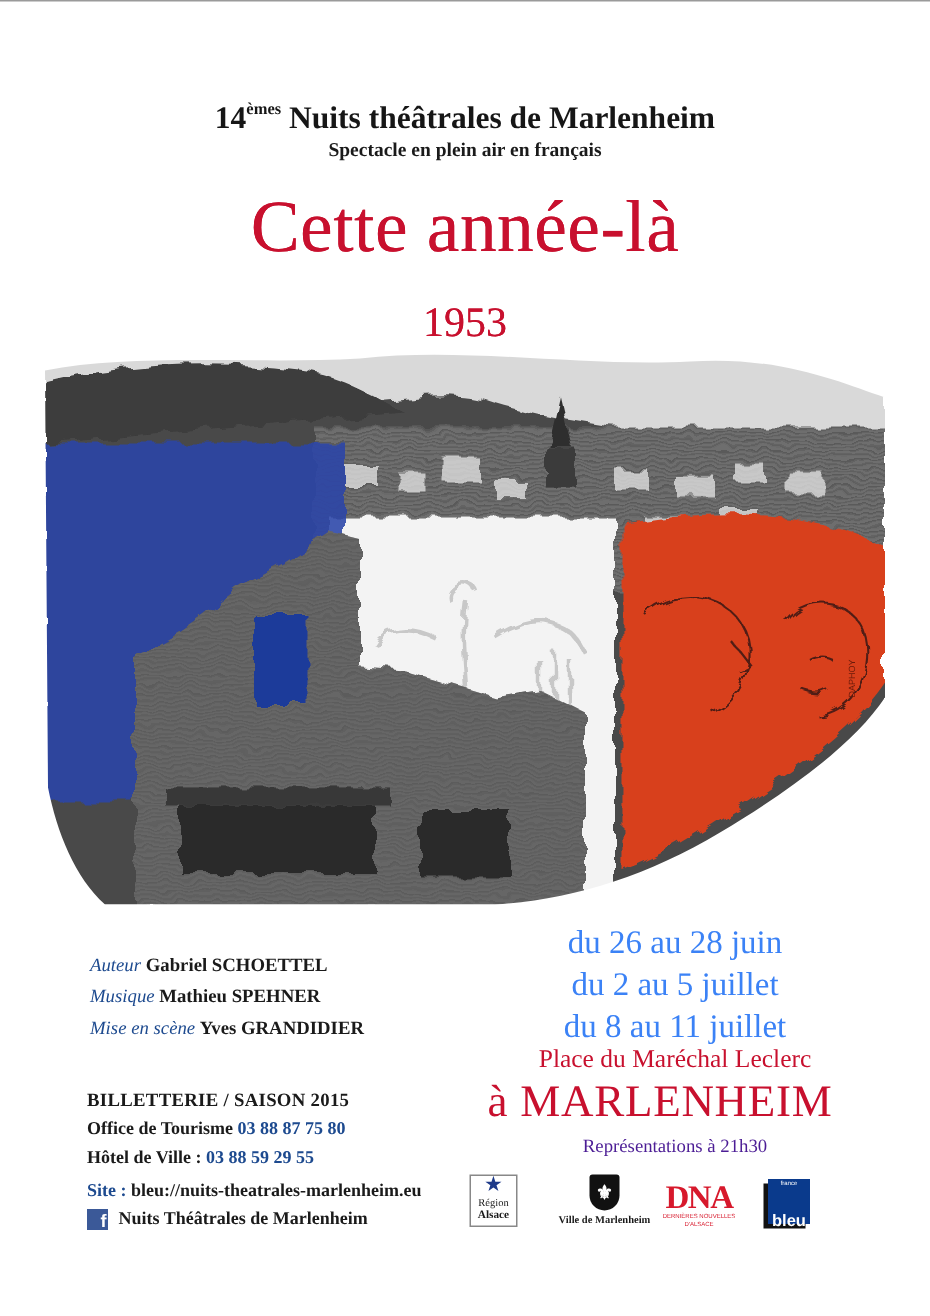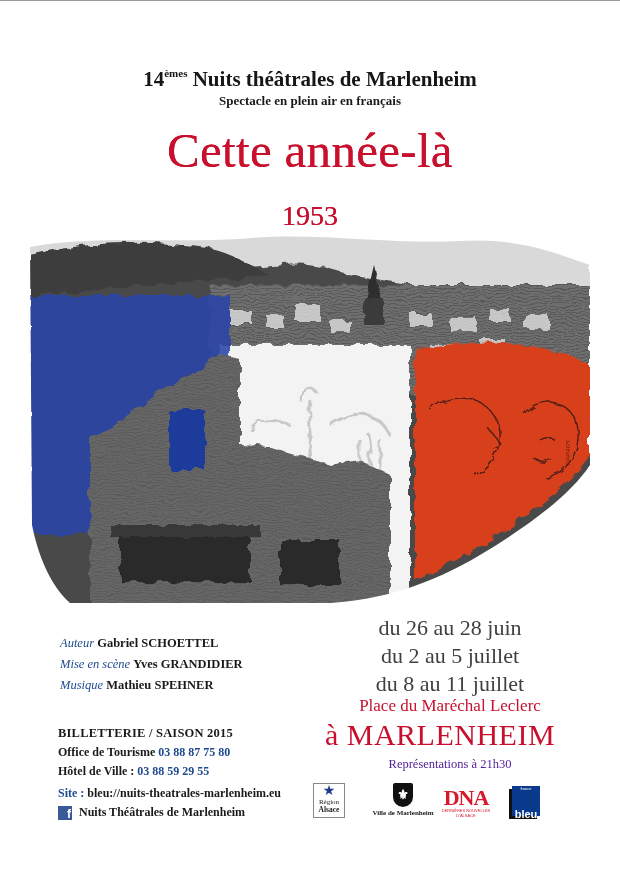--- a/index.html
+++ b/index.html
@@ -17,21 +17,21 @@
     
     .art { position: absolute; left: 30px; top: 225px; width: 560px; height: 380px; }
     .art svg { width: 100%; height: 100%; display: block; }
 
     
     .credits { position: absolute; left: 60px; top: 633px; font-size: 12.5px; line-height: 21px; }
     .credits .role { color: #1d4a8f; font-style: italic; }
     .credits .name { font-weight: bold; color: #1a1a1a; }
 
     
-    .dates { position: absolute; left: 300px; top: 614px; width: 300px; text-align: center; font-size: 22px; line-height: 28px; color: #404040; }
+    .dates { position: absolute; left: 300px; top: 614px; width: 300px; text-align: center; font-size: 22px; line-height: 28px; color: #3b82f6; }
     .place { position: absolute; left: 300px; top: 696px; width: 300px; text-align: center; font-size: 17px; line-height: 20px; color: #c8102e; }
     .city { position: absolute; left: 280px; top: 717px; width: 320px; text-align: center; font-size: 30px; line-height: 36px; color: #c8102e; letter-spacing: 0.5px; }
     .city .a { font-size: 30px; margin-right: 8px; }
     .shows { position: absolute; left: 300px; top: 756px; width: 300px; text-align: center; font-size: 12.5px; line-height: 16px; color: #4c1d95; }
 
     
     .tickets { position: absolute; left: 58px; top: 724px; font-size: 12px; line-height: 19px; font-weight: bold; color: #1a1a1a; }
     .tickets .head { font-size: 12.5px; letter-spacing: 0.2px; }
     .tickets .phone { color: #1d4a8f; }
     .web { position: absolute; left: 58px; top: 784px; font-size: 12px; line-height: 19px; font-weight: bold; }
@@ -136,22 +136,22 @@
       <rect x="250" y="315" width="60" height="45" fill="#2a2a2a"></rect>
 
       <path d="M0,30 C50,18 110,14 170,22 C200,26 220,40 240,50 L0,70 Z" fill="#3c3c3c"></path>
     </g>
     <text x="540" y="240" font-size="6" fill="#6a1a0a" transform="rotate(-90 540 240)" font-family="Liberation Sans, sans-serif">DAPHOY</text>
   </svg>
 </div>
 
 <div class="credits">
   <div><span class="role">Auteur</span> <span class="name">Gabriel SCHOETTEL</span></div>
+  <div><span class="role">Musique</span> <span class="name">Mathieu SPEHNER</span></div>
   <div><span class="role">Mise en scène</span> <span class="name">Yves GRANDIDIER</span></div>
-  <div><span class="role">Musique</span> <span class="name">Mathieu SPEHNER</span></div>
 </div>
 
 <div class="dates">
   <div>du 26 au 28 juin</div>
   <div>du 2 au 5 juillet</div>
   <div>du 8 au 11 juillet</div>
 </div>
 
 <div class="place">Place du Maréchal Leclerc</div>
 <div class="city"><span class="a">à</span><span>MARLENHEIM</span></div>

